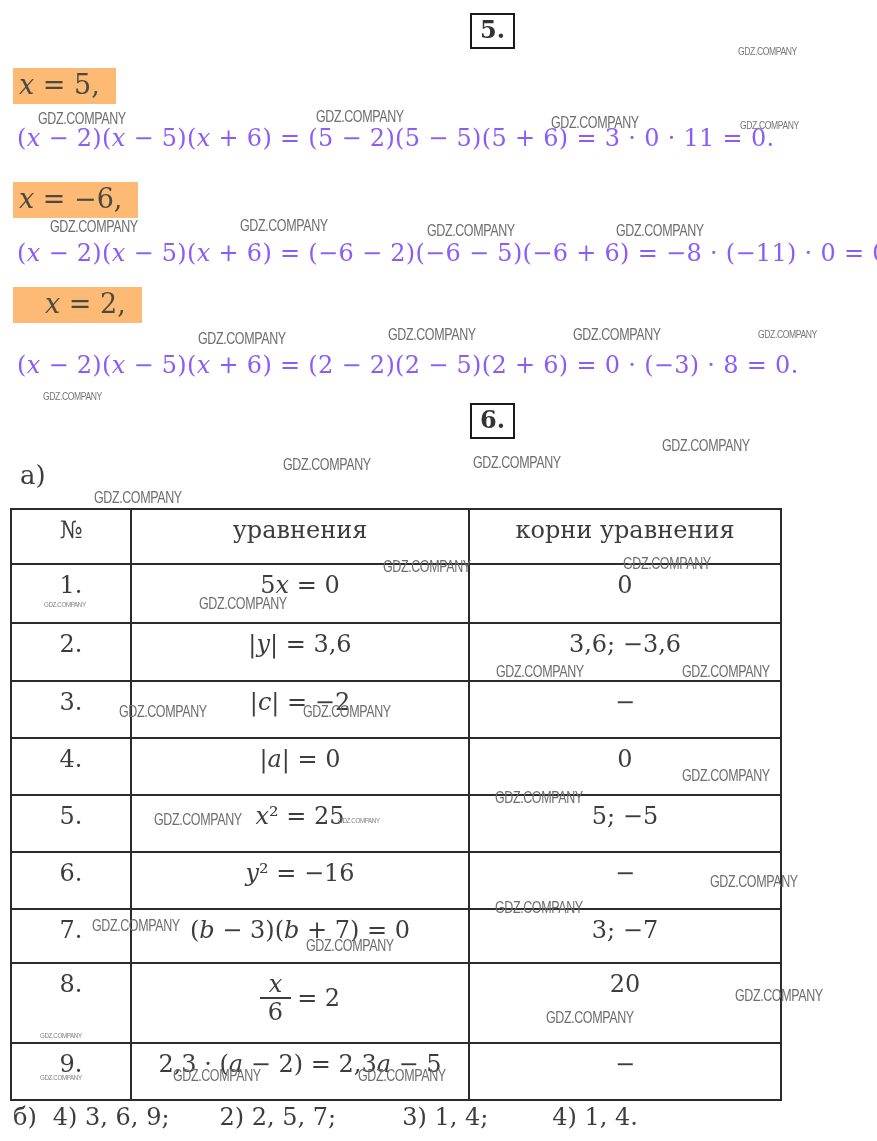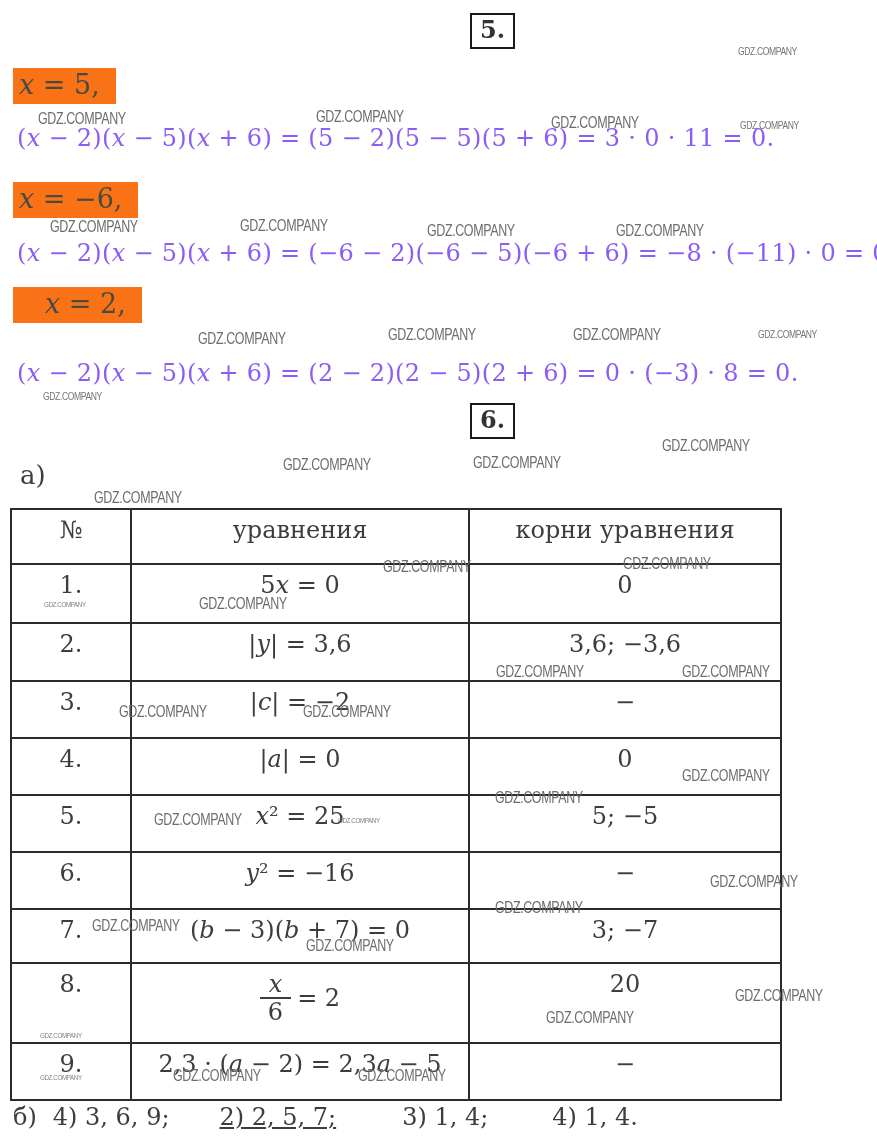--- a/index.html
+++ b/index.html
@@ -18,21 +18,21 @@
     padding:0 8px 2px 8px;
     font-size:24px;
     font-weight:600;
     color:#333;
     background:#fff;
     line-height:30px;
   }
   
   .case-label{
     position:absolute;
-    background:#f97316;
+    background:#fdba74;
     padding:3px 16px 5px 6px;
     font-size:27px;
     line-height:28px;
     color:#4a4a42;
     white-space:nowrap;
   }
   
   .eq-line{
     position:absolute;
     font-size:24px;
@@ -105,42 +105,42 @@
   
   .part-b{
     position:absolute;
     left:13px;top:1103px;
     font-size:24px;
     white-space:nowrap;
     color:#3d3d3d;
   }
   .part-b .pb-item{display:inline-block;}
   .pb-i0{margin-left:16px;}
-  .pb-i1{margin-left:50px;text-decoration:underline;}
+  .pb-i1{margin-left:50px;}
   .pb-i2{margin-left:66px;}
   .pb-i3{margin-left:64px;}
   i{font-style:italic;}
 </style>
 </head>
 <body>
 
 <div class="page">
 
   <div class="num-box" style="left:470px;top:13px;">
     <span>5.</span>
   </div>
 
   <div class="case-label mathify" style="left:13px;top:68px;"><i>x</i> = 5,</div>
   <div class="eq-line mathify" style="left:17px;top:124px;">(<i>x</i> − 2)(<i>x</i> − 5)(<i>x</i> + 6) = (5 − 2)(5 − 5)(5 + 6) = 3 · 0 · 11 = 0.</div>
 
   <div class="case-label mathify" style="left:13px;top:182px;"><i>x</i> = −6,</div>
   <div class="eq-line mathify" style="left:17px;top:239px;">(<i>x</i> − 2)(<i>x</i> − 5)(<i>x</i> + 6) = (−6 − 2)(−6 − 5)(−6 + 6) = −8 · (−11) · 0 = 0.</div>
 
   <div class="case-label mathify" style="left:13px;top:287px;padding-left:32px;"><i>x</i> = 2,</div>
-  <div class="eq-line mathify" style="left:17px;top:359px;text-align:center;">(<i>x</i> − 2)(<i>x</i> − 5)(<i>x</i> + 6) = (2 − 2)(2 − 5)(2 + 6) = 0 · (−3) · 8 = 0.</div>
+  <div class="eq-line mathify" style="left:17px;top:351px;text-align:center;">(<i>x</i> − 2)(<i>x</i> − 5)(<i>x</i> + 6) = (2 − 2)(2 − 5)(2 + 6) = 0 · (−3) · 8 = 0.</div>
 
   <div class="num-box" style="left:470px;top:403px;">
     <span>6.</span>
   </div>
 
   <div class="part-label" style="left:20px;top:460px;">а)</div>
 
   <table class="eq-table">
     <colgroup>
         <col class="c-num">

